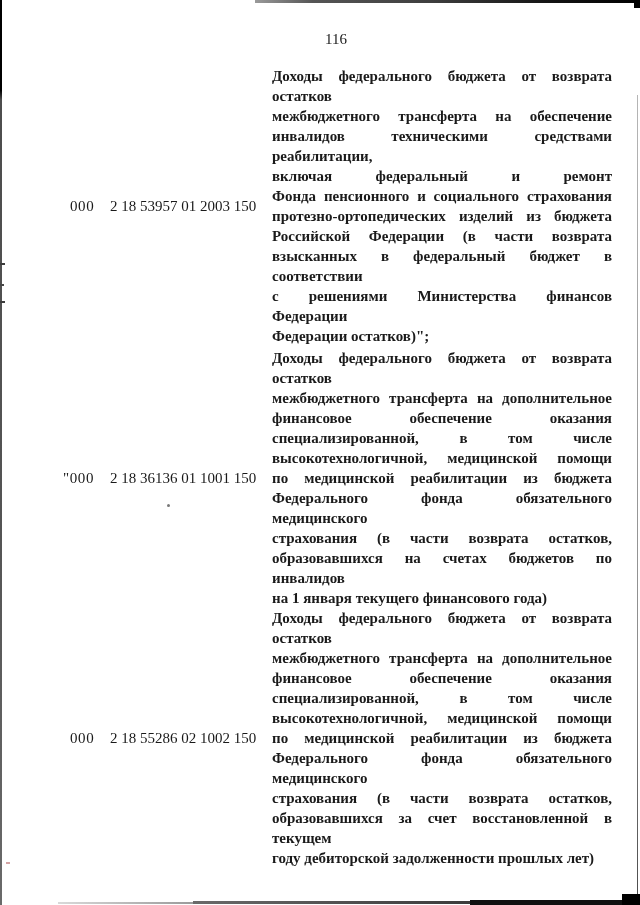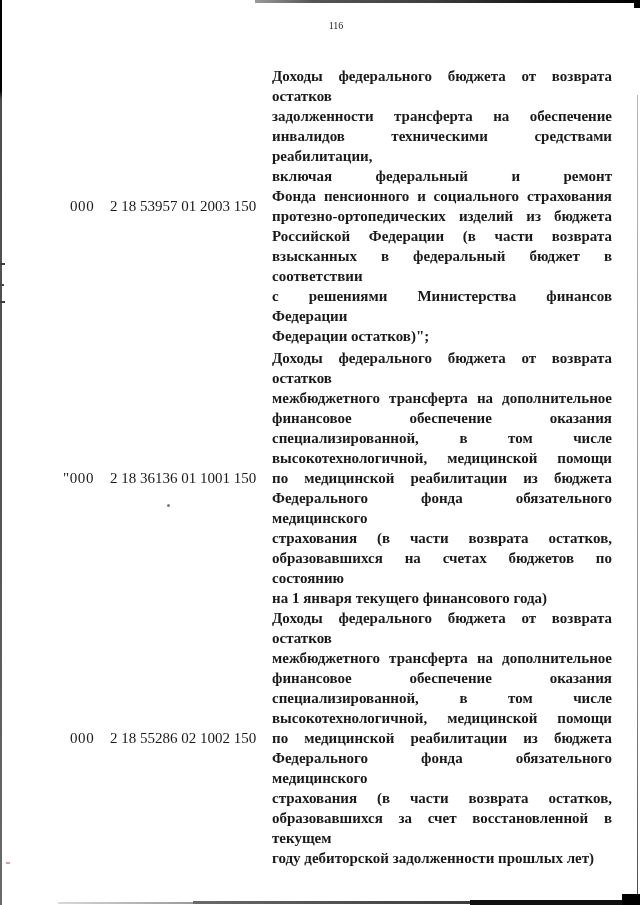--- a/index.html
+++ b/index.html
@@ -7,24 +7,24 @@
     position: relative;
     width: 640px;
     height: 905px;
     background: #ffffff;
     overflow: hidden;
     font-family: "Liberation Serif", "DejaVu Serif", serif;
     color: #1a1a1a;
   }
   .page-number {
     position: absolute;
-    top: 17px;
+    top: 30px;
     left: 336px;
     transform: translateX(-50%);
-    font-size: 10px;
+    font-size: 15px;
     line-height: 18px;
   }
   .entries {
     position: absolute;
     top: 66px;
     left: 70px;
     width: 542px;
   }
   .entry { display: flex; align-items: center; }
   .entry:first-child { margin-bottom: 2px; }
@@ -62,21 +62,21 @@
 
 <div class="page">
   <div class="page-number">116</div>
 
   <div class="entries">
   <div class="entry">
     <div class="col code">000</div>
     <div class="col cls">2 18 53957 01 2003 150</div>
     <div class="col text">
           <div class="line">Доходы федерального бюджета от возврата остатков</div>
-          <div class="line">задолженности трансферта на обеспечение</div>
+          <div class="line">межбюджетного трансферта на обеспечение</div>
           <div class="line">инвалидов техническими средствами реабилитации,</div>
           <div class="line">включая федеральный и ремонт</div>
           <div class="line">Фонда пенсионного и социального страхования</div>
           <div class="line">протезно-ортопедических изделий из бюджета</div>
           <div class="line">Российской Федерации (в части возврата</div>
           <div class="line">взысканных в федеральный бюджет в соответствии</div>
           <div class="line">с решениями Министерства финансов Федерации</div>
           <div class="line final">Федерации остатков)";</div>
         </div>
   </div>
@@ -86,21 +86,21 @@
     <div class="col cls">2 18 36136 01 1001 150</div>
     <div class="col text">
           <div class="line">Доходы федерального бюджета от возврата остатков</div>
           <div class="line">межбюджетного трансферта на дополнительное</div>
           <div class="line">финансовое обеспечение оказания</div>
           <div class="line">специализированной, в том числе</div>
           <div class="line">высокотехнологичной, медицинской помощи</div>
           <div class="line">по медицинской реабилитации из бюджета</div>
           <div class="line">Федерального фонда обязательного медицинского</div>
           <div class="line">страхования (в части возврата остатков,</div>
-          <div class="line">образовавшихся на счетах бюджетов по состоянию</div>
+          <div class="line">образовавшихся на счетах бюджетов по инвалидов</div>
           <div class="line final">на 1 января текущего финансового года)</div>
         </div>
   </div>
 
   <div class="entry">
     <div class="col code">000</div>
     <div class="col cls">2 18 55286 02 1002 150</div>
     <div class="col text">
           <div class="line">Доходы федерального бюджета от возврата остатков</div>
           <div class="line">межбюджетного трансферта на дополнительное</div>

